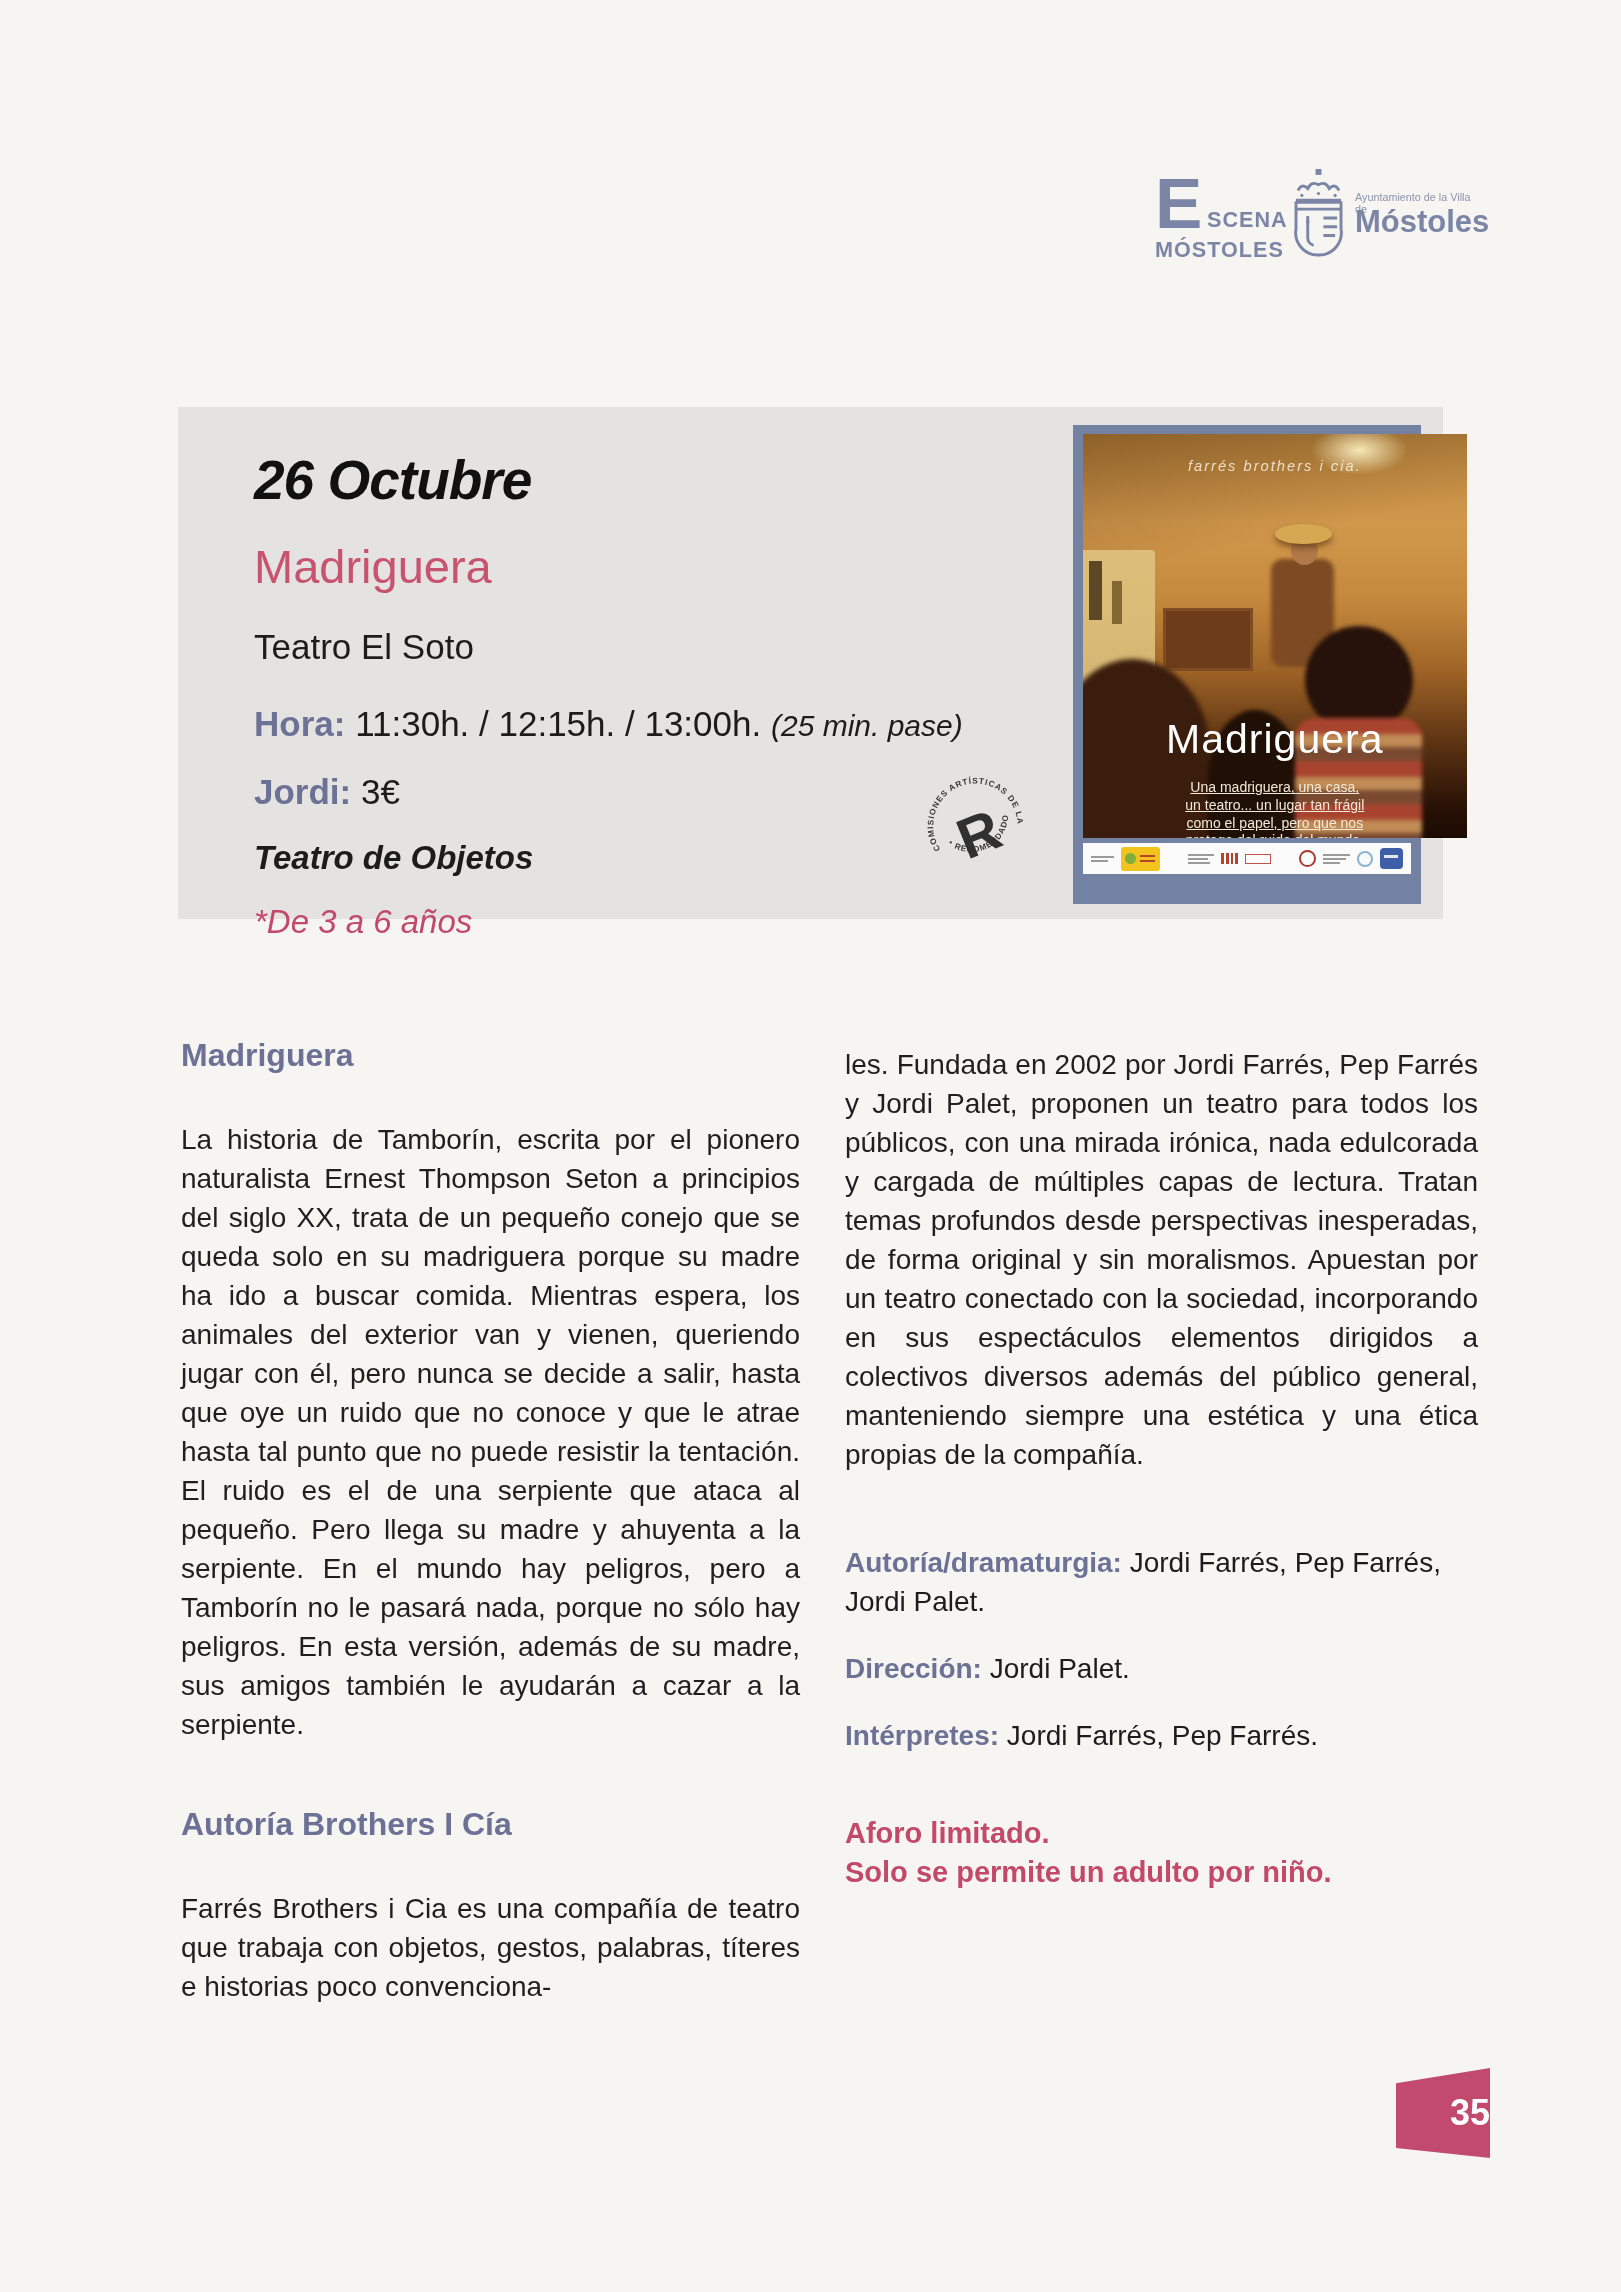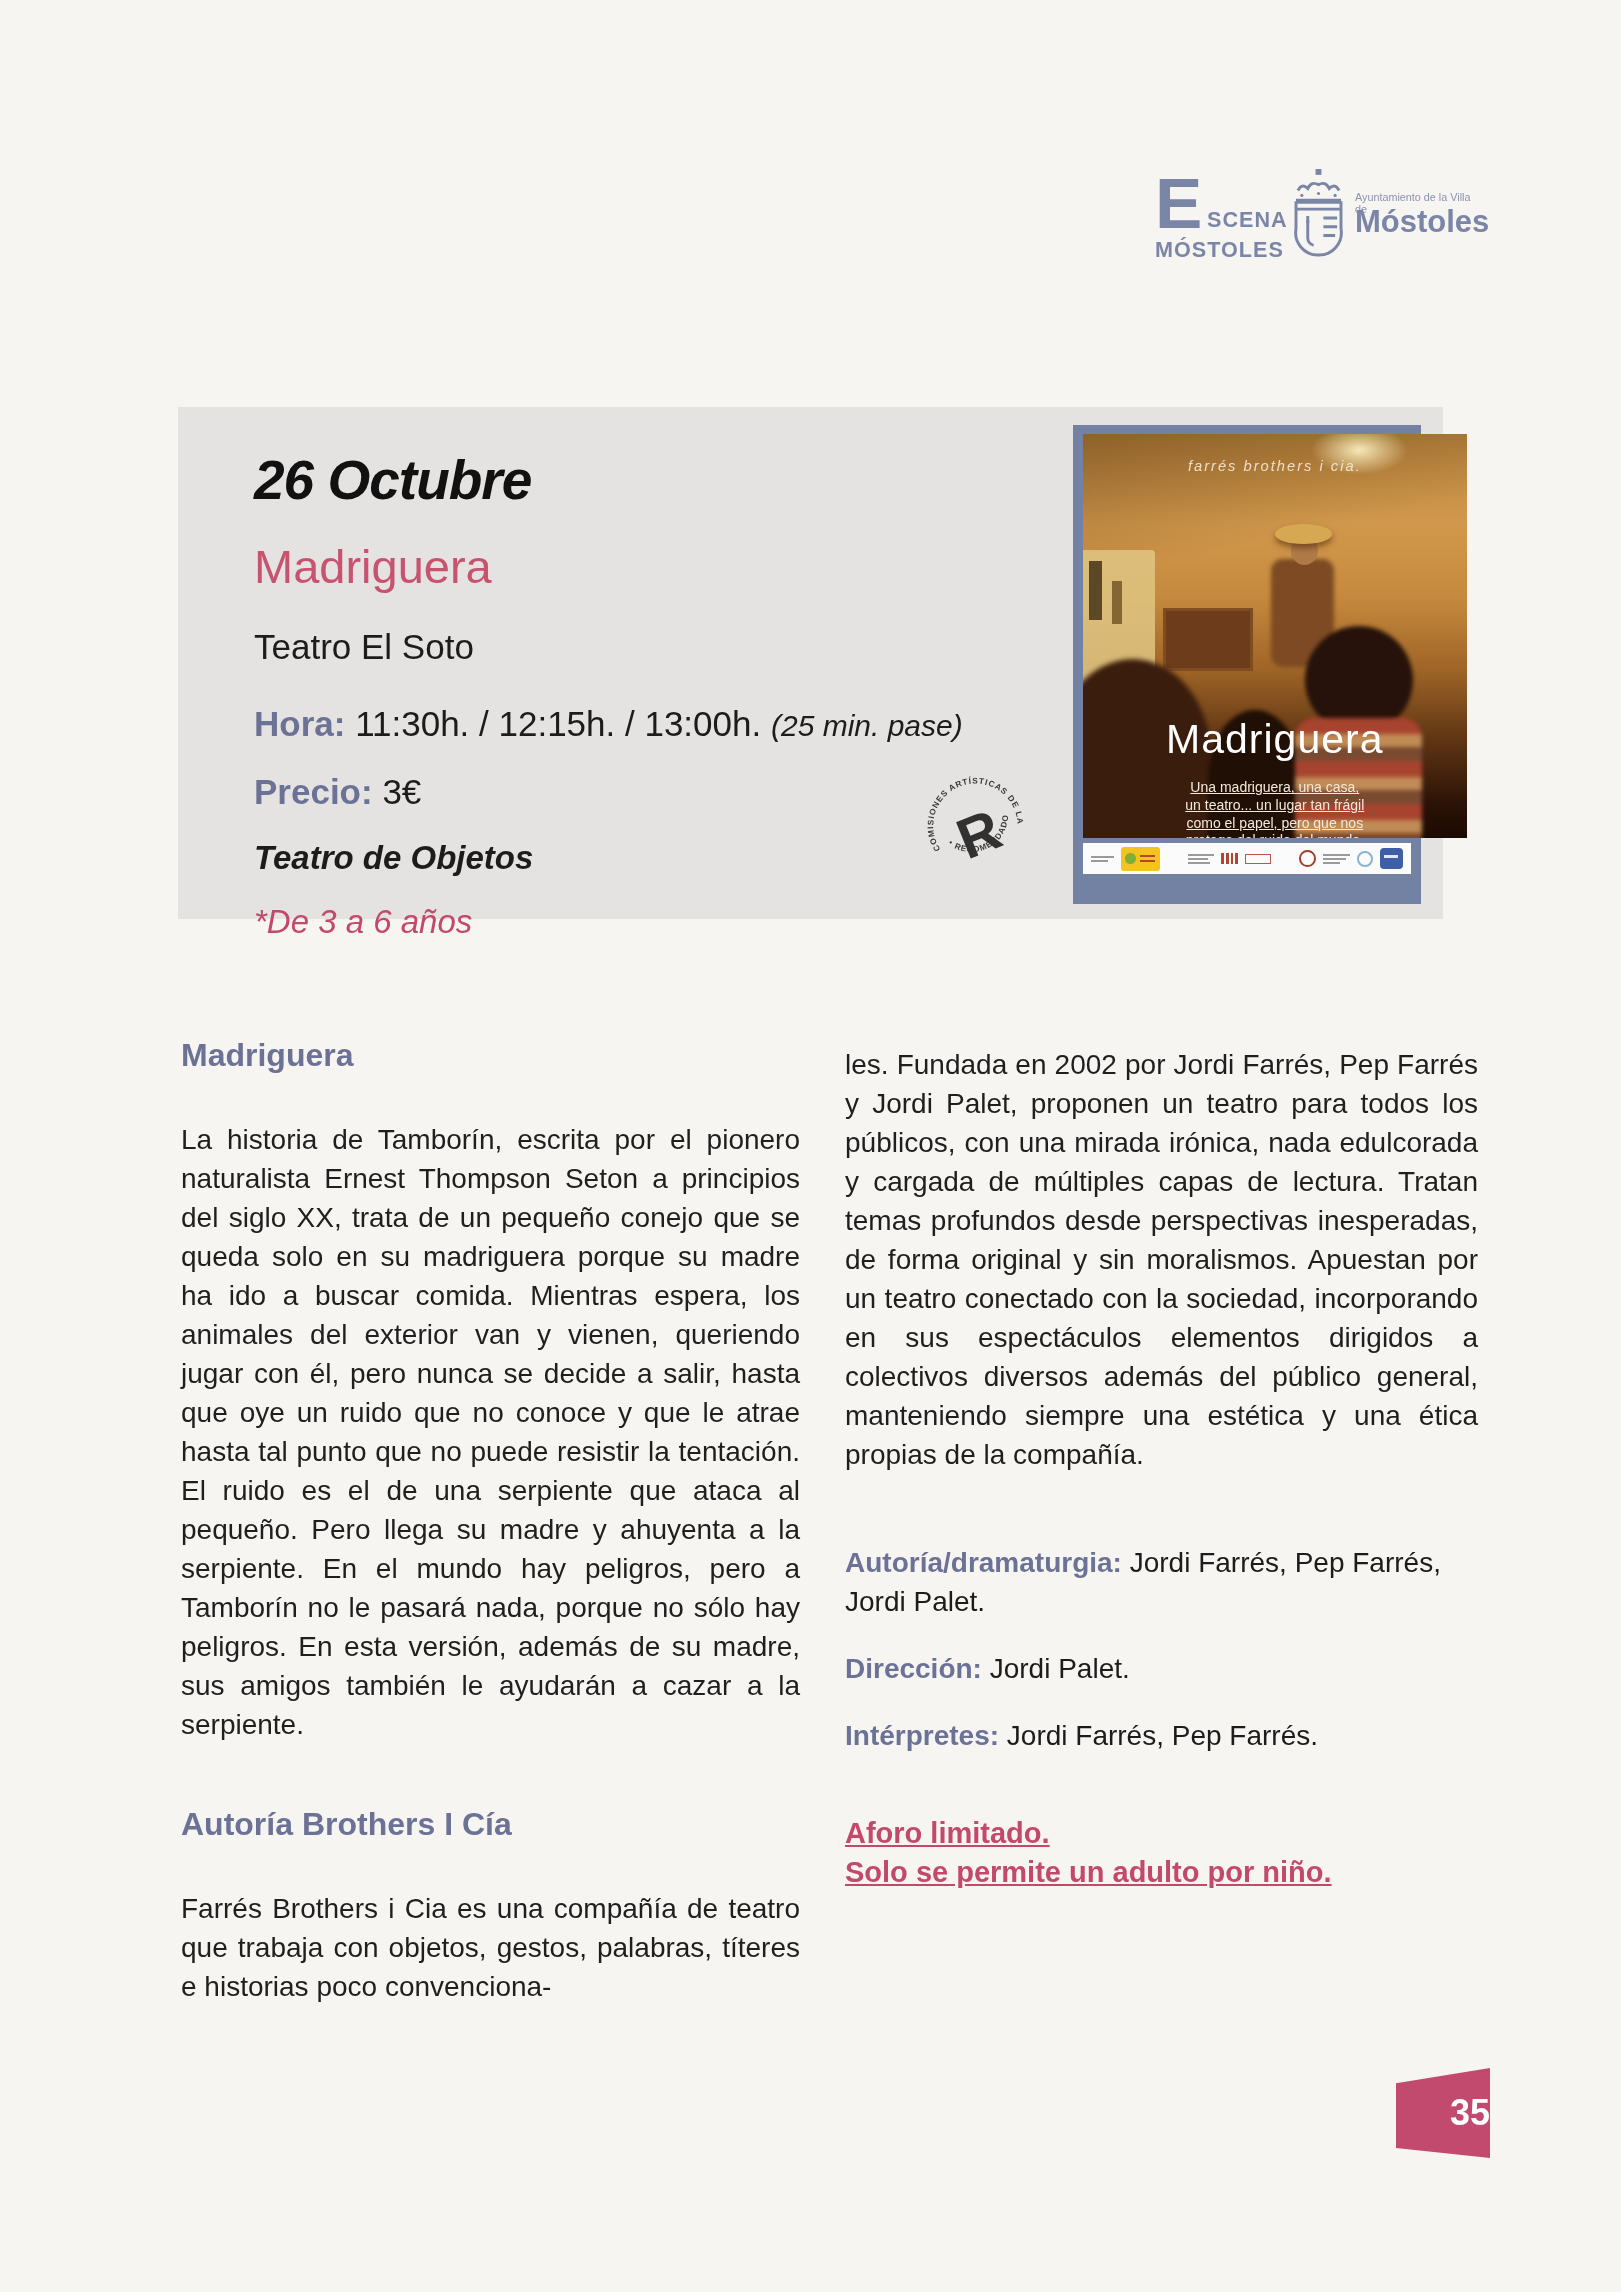--- a/index.html
+++ b/index.html
@@ -77,21 +77,21 @@
   
   .col-left{position:absolute;left:181px;top:1037px;width:619px;}
   .col-right{position:absolute;left:845px;top:1039px;width:633px;}
   .art-heading{font-size:32px;font-weight:bold;color:#6b7295;margin:0;}
   .art-para{font-size:28px;line-height:39px;text-align:justify;margin:46px 0 0 0;color:#1f1f1f;}
   .art-heading2{font-size:32px;font-weight:bold;color:#6b7295;margin:62px 0 0 0;}
   .col-right .art-para{margin-top:6px;}
   .credits{margin-top:69px;}
   .credit{font-size:28px;line-height:39px;margin-bottom:25.5px;}
   .credit .lab{color:#6b7295;font-weight:bold;}
-  .notice{margin-top:59px;font-size:29px;line-height:39px;font-weight:bold;color:#c2496a;text-decoration:underline;}
+  .notice{margin-top:59px;font-size:29px;line-height:39px;font-weight:bold;color:#c2496a;}
   
   .page-badge{position:absolute;left:1396px;top:2068px;width:94px;height:90px;background:#c14a6e;
     clip-path:polygon(0% 17%,100% 0%,100% 100%,0% 89%);
     display:flex;align-items:center;justify-content:flex-end;}
   .page-badge span{color:#fff;font-size:36px;font-weight:bold;}
 </style>
 </head>
 <body>
 
 <div class="page">
@@ -126,21 +126,21 @@
     <div class="card-text">
       <p class="ev-date">26 Octubre</p>
       <p class="ev-title">Madriguera</p>
       <p class="ev-venue">Teatro El Soto</p>
       <p class="ev-line">
         <span class="ev-label">Hora:</span>
         <span>11:30h. / 12:15h. / 13:00h.</span>
         <span class="ev-note">(25 min. pase)</span>
       </p>
       <p class="ev-line">
-        <span class="ev-label">Precio:</span>
+        <span class="ev-label">Jordi:</span>
         <span>3€</span>
       </p>
       <p class="ev-genre">Teatro de Objetos</p>
       <p class="ev-age">*De 3 a 6 años</p>
     </div>
 
     <svg class="stamp" viewBox="0 0 120 120">
       <defs>
         <path id="arcTop" d="M 16 66 A 46 46 0 1 1 104 66"></path>
         <path id="arcBot" d="M 24 58 A 40 40 0 0 0 96 58"></path>

